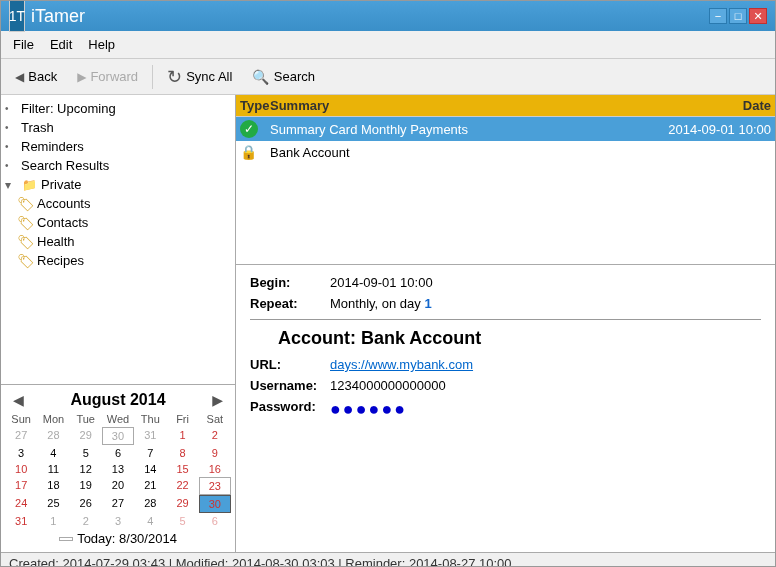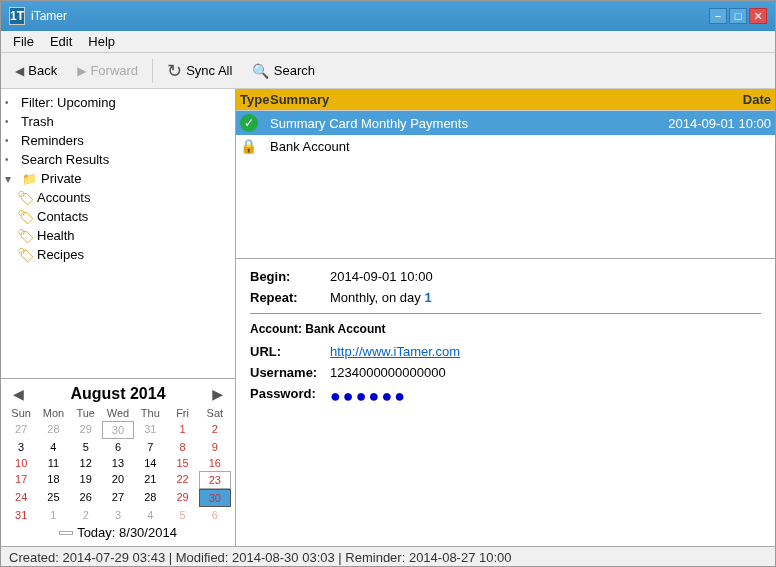--- a/index.html
+++ b/index.html
@@ -9,30 +9,30 @@
     .title-bar {
       background: linear-gradient(to bottom, #4a9fd8, #3a8fc8);
       height: 30px;
       display: flex;
       align-items: center;
       justify-content: space-between;
       padding: 0 8px;
       color: white;
     }
     .title-bar-left { display: flex; align-items: center; gap: 6px; }
-    .title-bar-icon { width: 16px; height: 18px; background: #1a6a9a; border: 1px solid #ccc; display: flex; align-items: center; justify-content: center; font-size: 12px; color: white; font-weight: bold; }
-    .title-bar-text { font-size: 12px; font-weight: normal; color: white; }
+    .title-bar-icon { width: 16px; height: 32px; background: #1a6a9a; border: 1px solid #ccc; display: flex; align-items: center; justify-content: center; font-size: 14px; color: white; font-weight: normal; }
+    .title-bar-text { font-size: 18px; font-weight: normal; color: white; }
     .title-bar-controls { display: flex; gap: 2px; }
     .title-btn { width: 18px; height: 16px; background: #5aaae0; border: 1px solid #2a7ab0; color: white; display: flex; align-items: center; justify-content: center; font-size: 11px; cursor: pointer; }
     .title-btn.close { background: #e05050; border-color: #c03030; }
 
     
     .menu-bar {
       background: #f0f0f0;
-      height: 22px;
+      height: 28px;
       display: flex;
       align-items: center;
       padding: 0 4px;
       border-bottom: 1px solid #ccc;
     }
     .menu-item { padding: 2px 8px; cursor: pointer; font-size: 13px; }
 
     
     .toolbar {
       background: #f0f0f0;
@@ -177,21 +177,21 @@
     .detail-area {
       flex: 1;
       padding: 10px 14px;
       overflow-y: auto;
     }
     .detail-row { display: flex; gap: 10px; margin-bottom: 6px; align-items: flex-start; }
     .detail-label { font-weight: bold; min-width: 70px; font-size: 13px; }
     .detail-value { font-size: 13px; }
     .detail-value.blue { color: #0066cc; text-decoration: underline; cursor: pointer; }
     .detail-divider { border: none; border-top: 1px solid #999; margin: 8px 0; }
-    .detail-account { font-weight: bold; font-size: 12px; margin-bottom: 8px; }
+    .detail-account { font-weight: bold; font-size: 18px; margin-bottom: 8px; margin-left: 28px; }
     .password-dots { color: #0000cc; font-size: 18px; letter-spacing: 2px; }
 
     
     .status-bar {
       height: 22px;
       background: #f0f0f0;
       border-top: 1px solid #aaa;
       display: flex;
       align-items: center;
       padding: 0 8px;
@@ -398,21 +398,21 @@
       <div class="detail-row">
         <span class="detail-label">Repeat:</span>
         <span class="detail-value">
           <span>Monthly, on day </span><span style="color:#1166cc;font-weight:bold;">1</span>
         </span>
       </div>
       <hr class="detail-divider">
       <div class="detail-account">Account: Bank Account</div>
       <div class="detail-row">
         <span class="detail-label">URL:</span>
-        <span class="detail-value blue">http://www.iTamer.com</span>
+        <span class="detail-value blue">days://www.mybank.com</span>
       </div>
       <div class="detail-row">
         <span class="detail-label">Username:</span>
         <span class="detail-value">1234000000000000</span>
       </div>
       <div class="detail-row">
         <span class="detail-label">Password:</span>
         <span class="password-dots">●●●●●●</span>
       </div>
     </div>

